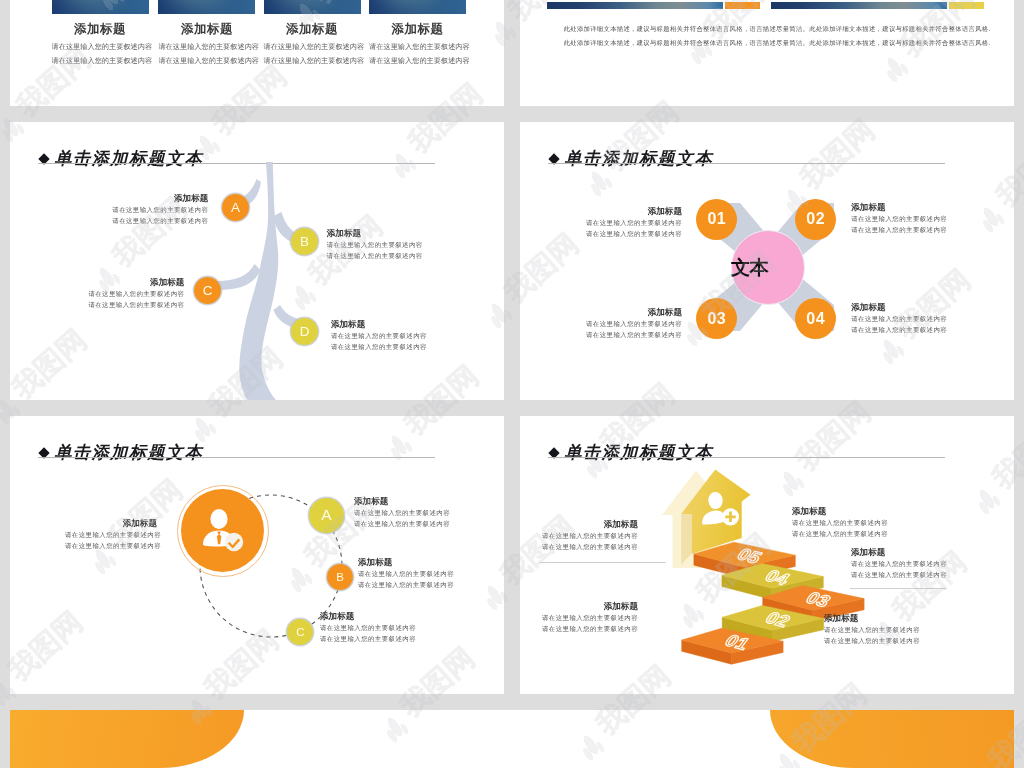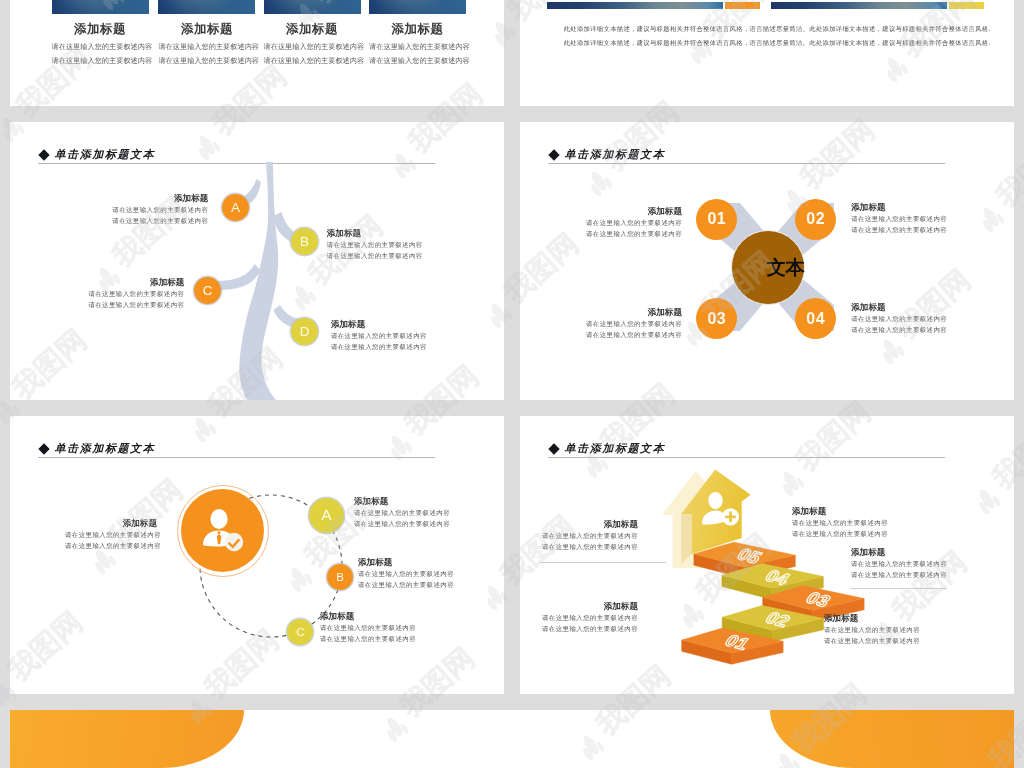--- a/index.html
+++ b/index.html
@@ -22,41 +22,41 @@
        radial-gradient(ellipse 6px 15px at 54% 52%, rgba(190,192,198,.95) 72%, transparent 74%),
        radial-gradient(ellipse 4.5px 10px at 26% 70%, rgba(190,192,198,.92) 72%, transparent 74%),
        radial-gradient(ellipse 3.5px 8px at 80% 74%, rgba(190,192,198,.9) 72%, transparent 74%);
      transform:rotate(6deg);}
 
   
   .sh{position:absolute;display:flex;align-items:center;}
   .sh .dia{width:8px;height:8px;background:#14161c;transform:rotate(45deg);flex:none;
            margin-top:0px;}
   .sh .txt{margin-left:7px;font-family:"Liberation Serif",serif;font-weight:bold;
-           font-style:italic;font-size:11px;color:#1b1b1f;letter-spacing:1.6px;
+           font-style:italic;font-size:17px;color:#1b1b1f;letter-spacing:1.6px;
            white-space:nowrap;}
   .shline{position:absolute;height:1px;background:#b6b6b6;}
 
   .ttl{font-family:"Liberation Serif",serif;font-weight:bold;font-size:8.6px;color:#3a3a3a;
        white-space:nowrap;line-height:12px;}
   .bdy{font-family:"Liberation Serif",serif;font-size:6.45px;color:#575757;letter-spacing:0.42px;
        white-space:nowrap;line-height:11px;}
   .blk{position:absolute;}
   .blk.r{text-align:right;}
   .blk.l{text-align:left;}
   .blk.r>*{margin-left:auto;display:table;}
 
   .circ{position:absolute;border-radius:50%;display:flex;align-items:center;
         justify-content:center;color:#fffbe9;font-family:"Liberation Sans",sans-serif;
         box-shadow:0 0 0 1.4px rgba(190,195,205,.75);font-weight:300;}
   .circ.num{background:#f5921e;font-family:"Liberation Sans",sans-serif;
             font-weight:bold;font-size:16px;color:#fffbf0;letter-spacing:0.5px;
             box-shadow:none;}
-  .ccenter{position:absolute;border-radius:50%;background:#a16207;box-sizing:border-box;
-           border:1.2px solid #eceef1;display:flex;align-items:center;justify-content:flex-end;
+  .ccenter{position:absolute;border-radius:50%;background:#f9a8d4;box-sizing:border-box;
+           border:1.2px solid #eceef1;display:flex;align-items:center;justify-content:flex-start;
            font-family:"Liberation Serif",serif;font-weight:bold;font-size:19.3px;color:#0d0d0d;
            letter-spacing:-0.6px;text-indent:-0.6px;}
 
   .conn{position:absolute;height:1px;background:#cfcfcf;}
   .stepnum{font-family:"Liberation Sans",sans-serif;font-size:19px;font-weight:bold;
            fill:none;stroke:#fffaf0;stroke-width:1.35;letter-spacing:0px;}
 
   
   .card{position:absolute;top:0px;width:97px;}
   .card .ph{width:97px;height:80px;position:relative;overflow:hidden;

